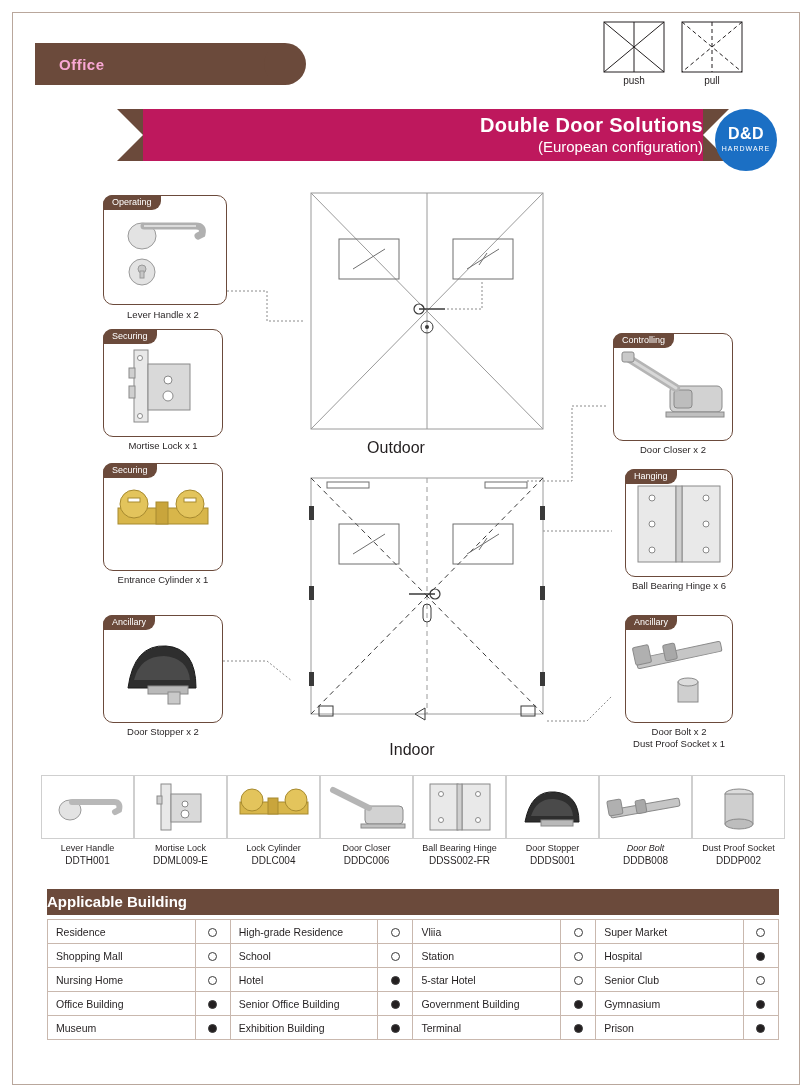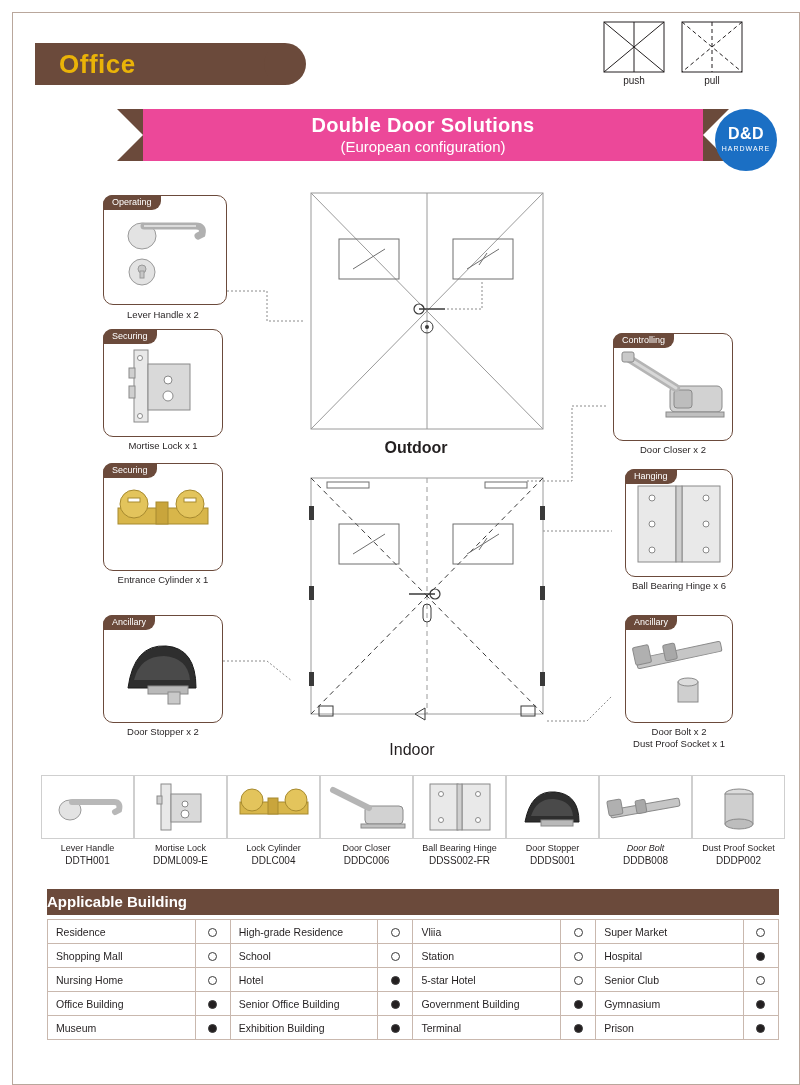--- a/index.html
+++ b/index.html
@@ -28,43 +28,43 @@
     background: #6b4a3b;
     display: flex; align-items: center;
   }
   .office-tab:after {
     content: ""; position: absolute; right: -0px; top: 0;
     border-top: 21px solid transparent;
     border-bottom: 21px solid transparent;
     border-left: 0px solid #6b4a3b;
   }
   .office-tab .lbl {
-    color: #eab308; font-size: 26px; font-weight: bold; margin-left: 24px; letter-spacing:.5px;
+    color: #f9a8d4; font-size: 15px; font-weight: bold; margin-left: 24px; letter-spacing:.5px;
   }
   .office-tab .round {
     position:absolute; right:-21px; top:0; width:42px; height:42px; border-radius:50%;
     background:#6b4a3b;
   }
   .pushpull {
     position:absolute; right: 46px; top: 8px; width: 150px; height: 70px;
   }
   .pp-box { position:absolute; top:0; width: 62px; height: 52px; }
   .pp-left { left: 0; }
   .pp-right { left: 78px; }
   .pp-cap {
     position:absolute; top: 54px; width: 62px; text-align:center; font-size: 10px; color:#231f20;
   }
   .pp-cap-left { left: 0; }
   .pp-cap-right { left: 78px; }
 
   
   .banner {
     position:absolute; left: 130px; top: 96px; width: 560px; height: 52px;
-    background: #ec4899;
-    color:#fff; text-align:center;
+    background: #be185d;
+    color:#fff; text-align:right;
   }
   .banner .t1 { font-size: 20px; font-weight: bold; padding-top: 5px; letter-spacing:.3px;}
   .banner .t2 { font-size: 15px; margin-top: 1px; }
   .banner:before {
     content:""; position:absolute; left: -26px; top:0;
     border-top: 26px solid #6b4a3b; border-bottom: 26px solid #6b4a3b;
     border-left: 26px solid transparent;
   }
   .banner:after {
     content:""; position:absolute; right: -26px; top:0;
@@ -190,21 +190,21 @@
       <rect x="42" y="48" width="60" height="40" fill="none" stroke="#6f6f6f" stroke-width="1"></rect>
       <line x1="56" y1="78" x2="88" y2="58" stroke="#6f6f6f" stroke-width="1"></line>
       <rect x="156" y="48" width="60" height="40" fill="none" stroke="#6f6f6f" stroke-width="1"></rect>
       <line x1="170" y1="78" x2="202" y2="58" stroke="#6f6f6f" stroke-width="1"></line>
       <line x1="190" y1="62" x2="182" y2="74" stroke="#6f6f6f" stroke-width="1"></line>
       <line x1="122" y1="118" x2="148" y2="118" stroke="#3a3a3a" stroke-width="1.5"></line>
       <circle cx="122" cy="118" r="5" fill="none" stroke="#3a3a3a" stroke-width="1.2"></circle>
       <circle cx="130" cy="136" r="6" fill="none" stroke="#3a3a3a" stroke-width="1"></circle>
       <circle cx="130" cy="136" r="2" fill="#3a3a3a"></circle>
     </svg>
-    <div class="outdoor-lbl" style="left:289px; top:258px;font-weight:bold;">Outdoor</div>
+    <div class="outdoor-lbl" style="left:269px; top:258px;">Outdoor</div>
 
     <svg width="260" height="260" style="position:absolute;left:270px;top:295px;">
       <rect x="14" y="2" width="232" height="236" fill="none" stroke="#9a9a9a" stroke-width="1"></rect>
       <line x1="130" y1="2" x2="130" y2="238" stroke="#9a9a9a" stroke-width="1" stroke-dasharray="5 4"></line>
       <line x1="14" y1="2" x2="130" y2="120" stroke="#3a3a3a" stroke-width="1" stroke-dasharray="5 4"></line>
       <line x1="14" y1="238" x2="130" y2="120" stroke="#3a3a3a" stroke-width="1" stroke-dasharray="5 4"></line>
       <line x1="246" y1="2" x2="130" y2="120" stroke="#3a3a3a" stroke-width="1" stroke-dasharray="5 4"></line>
       <line x1="246" y1="238" x2="130" y2="120" stroke="#3a3a3a" stroke-width="1" stroke-dasharray="5 4"></line>
       <rect x="42" y="48" width="60" height="40" fill="none" stroke="#6f6f6f" stroke-width="1"></rect>
       <line x1="56" y1="78" x2="88" y2="58" stroke="#6f6f6f" stroke-width="1"></line>

